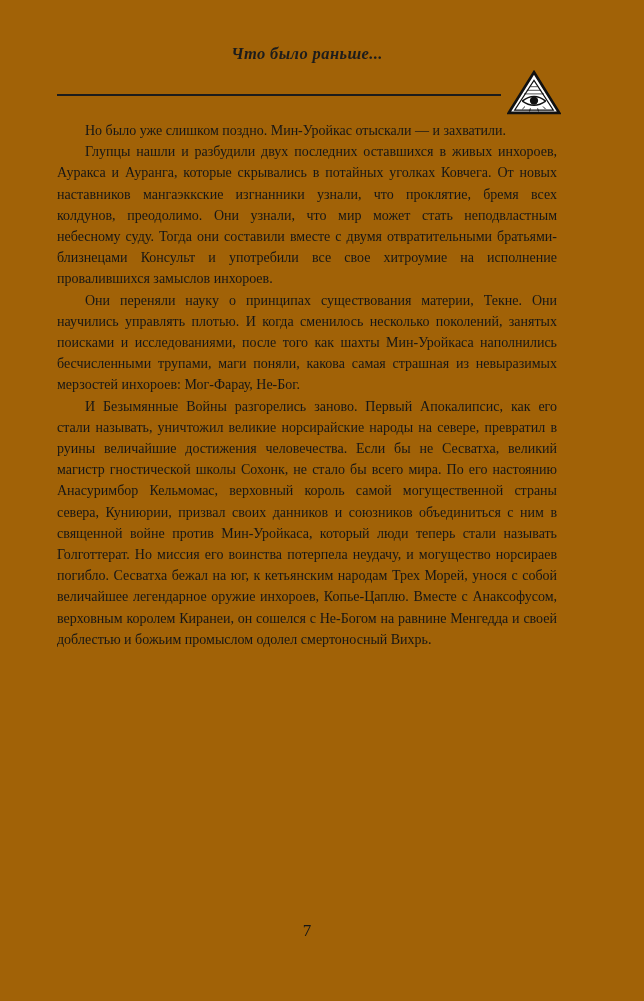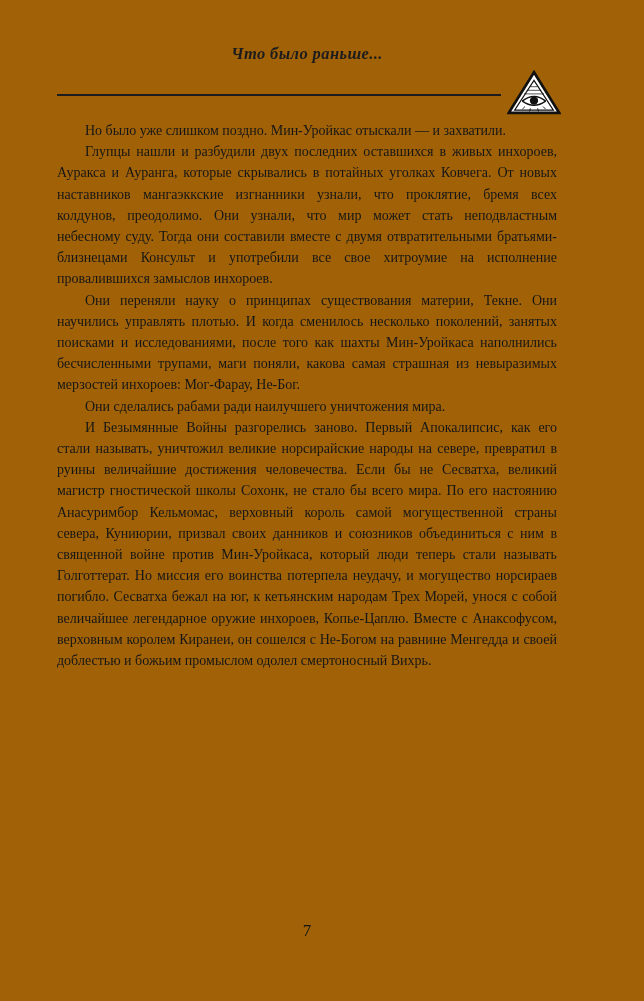--- a/index.html
+++ b/index.html
@@ -88,21 +88,20 @@
       <line x1="26" y1="42" x2="25" y2="45.5" stroke="#111111" stroke-width="1"></line>
       <line x1="34" y1="42" x2="35" y2="45.5" stroke="#111111" stroke-width="1"></line>
       <line x1="40" y1="40" x2="43" y2="43" stroke="#111111" stroke-width="1"></line>
     </svg>
   </header>
 
   <main class="page-text">
     <p>Но было уже слишком поздно. Мин-Уройкас отыскали — и захватили.</p>
     <p>Глупцы нашли и разбудили двух последних оставшихся в живых инхороев, Ауракса и Ауранга, которые скрывались в потайных уголках Ковчега. От новых наставников мангаэккские изгнанники узнали, что проклятие, бремя всех колдунов, преодолимо. Они узнали, что мир может стать неподвластным небесному суду. Тогда они составили вместе с двумя отвратительными братьями-близнецами Консульт и употребили все свое хитроумие на исполнение провалившихся замыслов инхороев.</p>
     <p>Они переняли науку о принципах существования материи, Текне. Они научились управлять плотью. И когда сменилось несколько поколений, занятых поисками и исследованиями, после того как шахты Мин-Уройкаса наполнились бесчисленными трупами, маги поняли, какова самая страшная из невыразимых мерзостей инхороев: Мог-Фарау, Не-Бог.</p>
-    <p>Они сделались рабами ради наилучшего уничтожения мира.</p>
     <p>И Безымянные Войны разгорелись заново. Первый Апокалипсис, как его стали называть, уничтожил великие норсирайские народы на севере, превратил в руины величайшие достижения человечества. Если бы не Сесватха, великий магистр гностической школы Сохонк, не стало бы всего мира. По его настоянию Анасуримбор Кельмомас, верховный король самой могущественной страны севера, Куниюрии, призвал своих данников и союзников объединиться с ним в священной войне против Мин-Уройкаса, который люди теперь стали называть Голготтерат. Но миссия его воинства потерпела неудачу, и могущество норсираев погибло. Сесватха бежал на юг, к кетьянским народам Трех Морей, унося с собой величайшее легендарное оружие инхороев, Копье-Цаплю. Вместе с Анаксофусом, верховным королем Киранеи, он сошелся с Не-Богом на равнине Менгедда и своей доблестью и божьим промыслом одолел смертоносный Вихрь.</p>
   </main>
 
   <footer class="page-footer">
     <div class="page-number">7</div>
   </footer>
 
 </div>
 
 </body></html>

